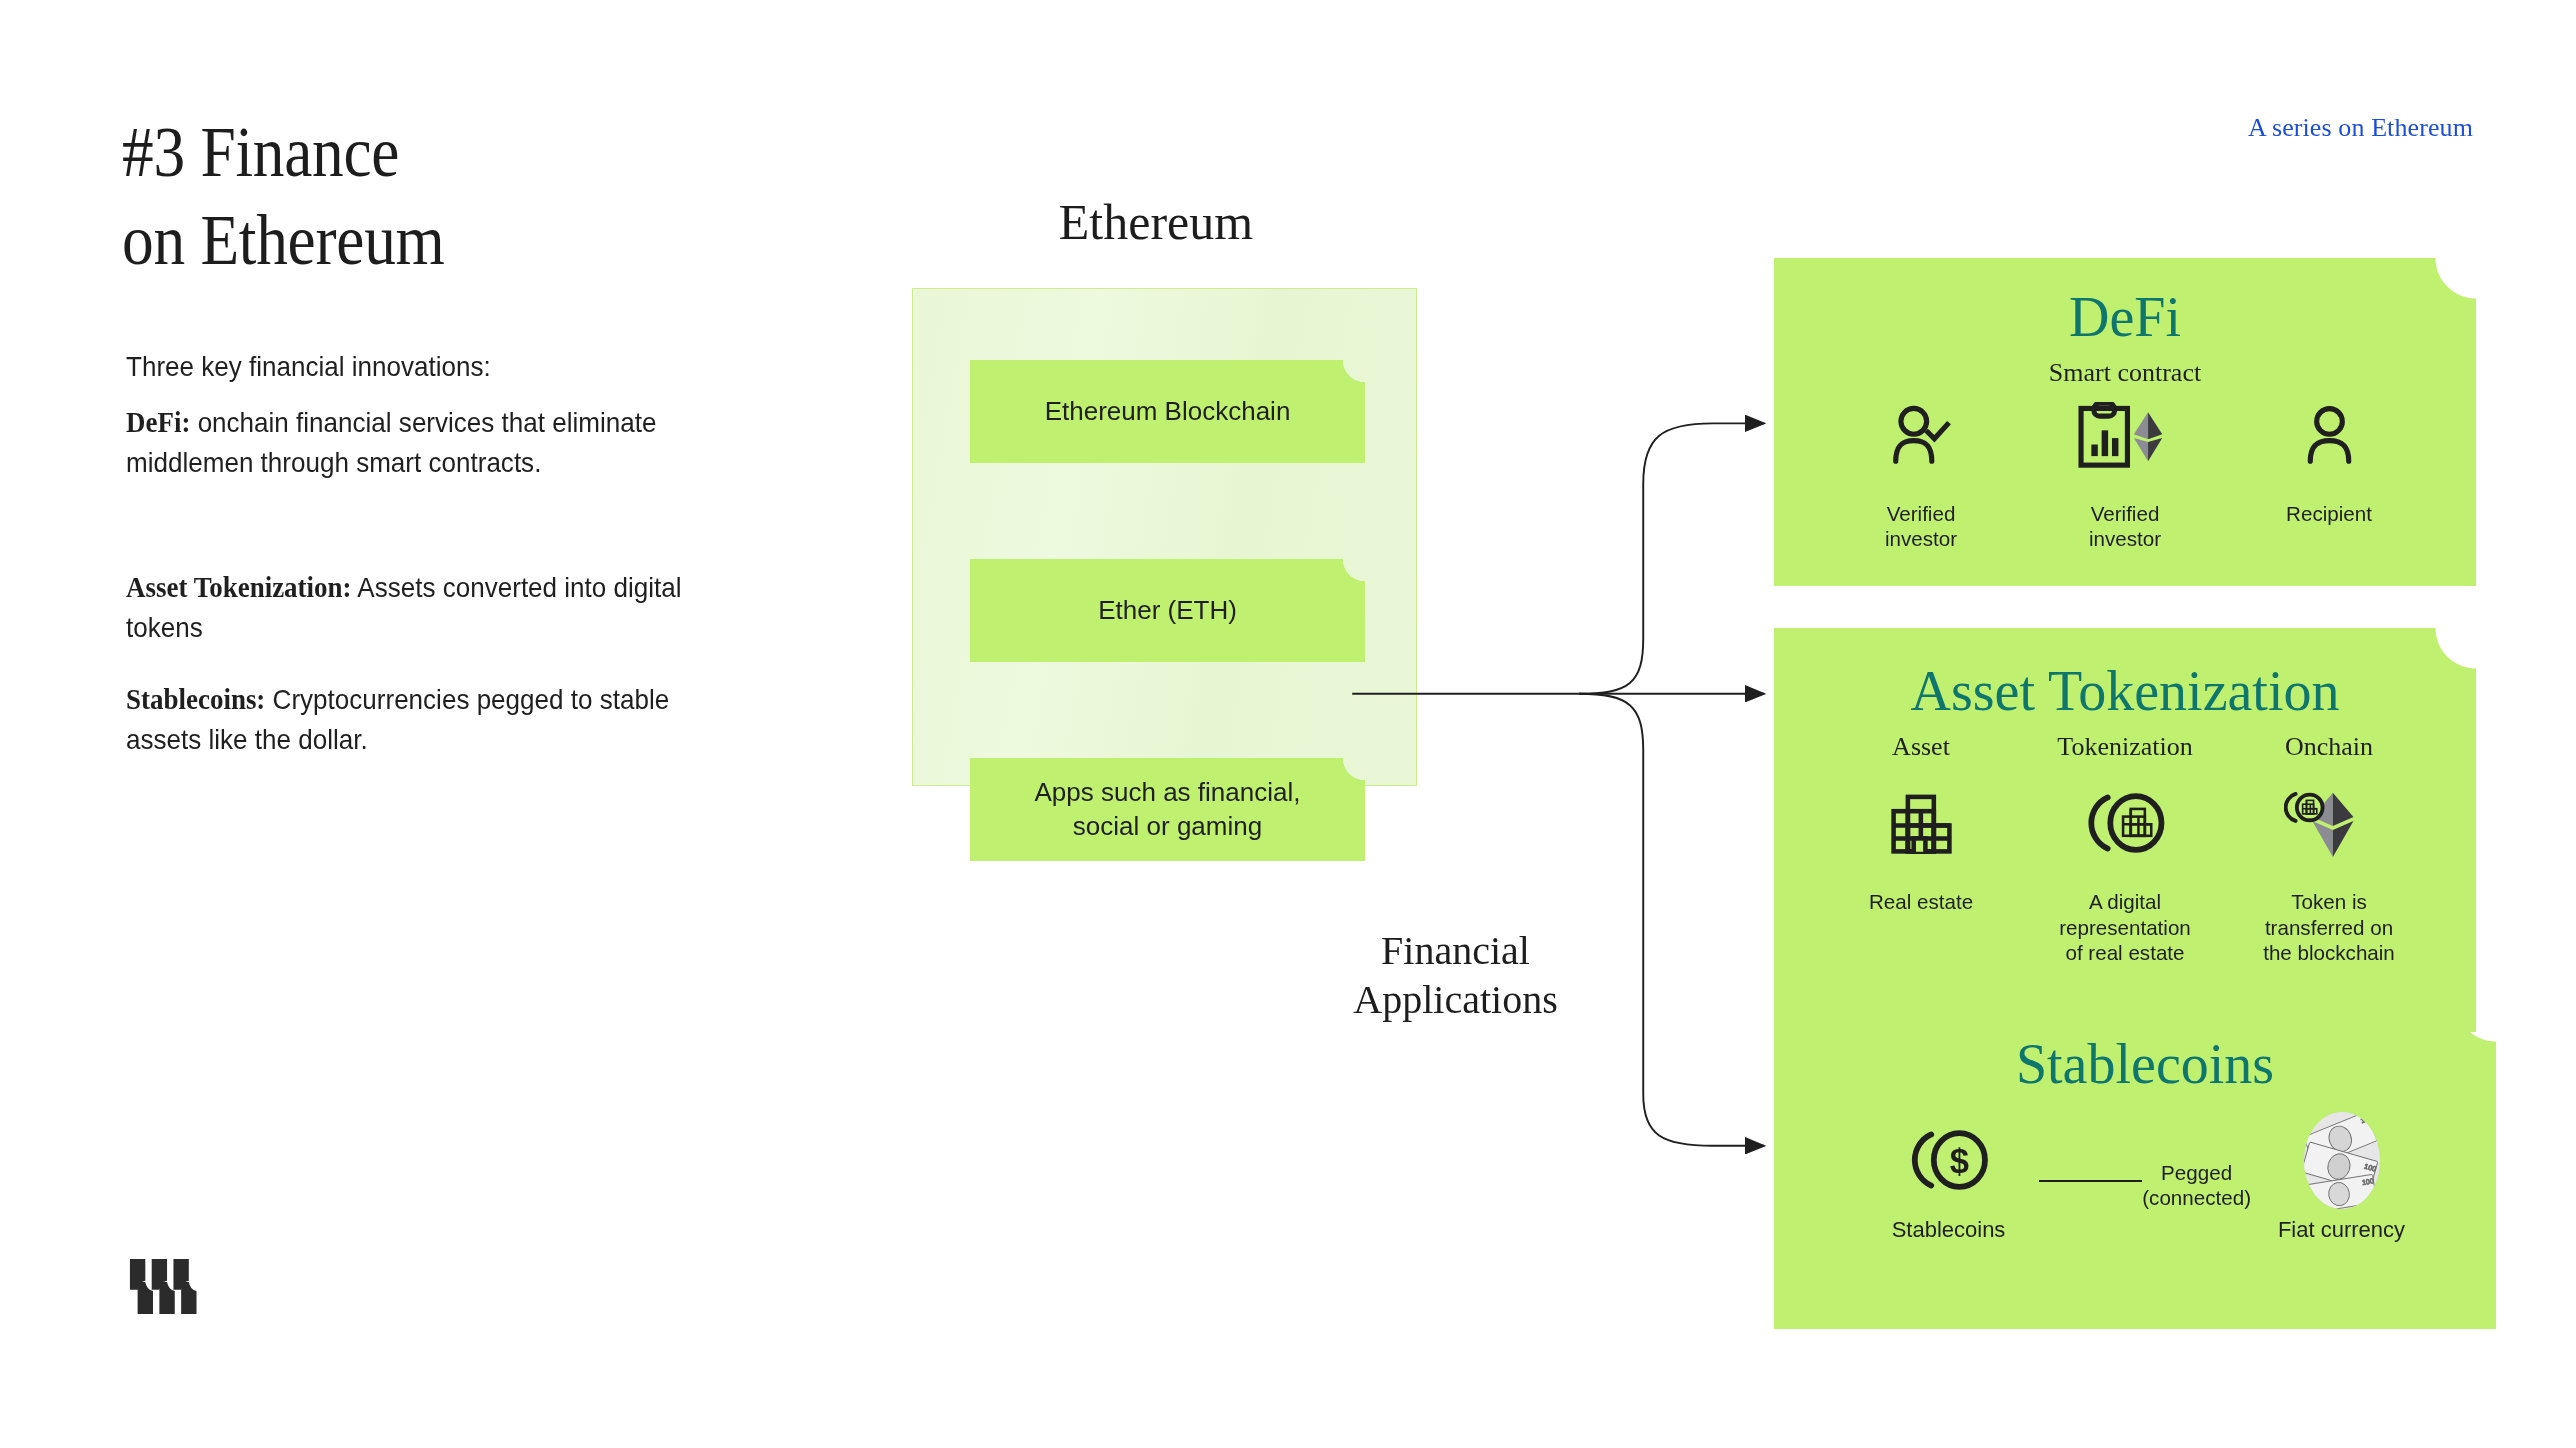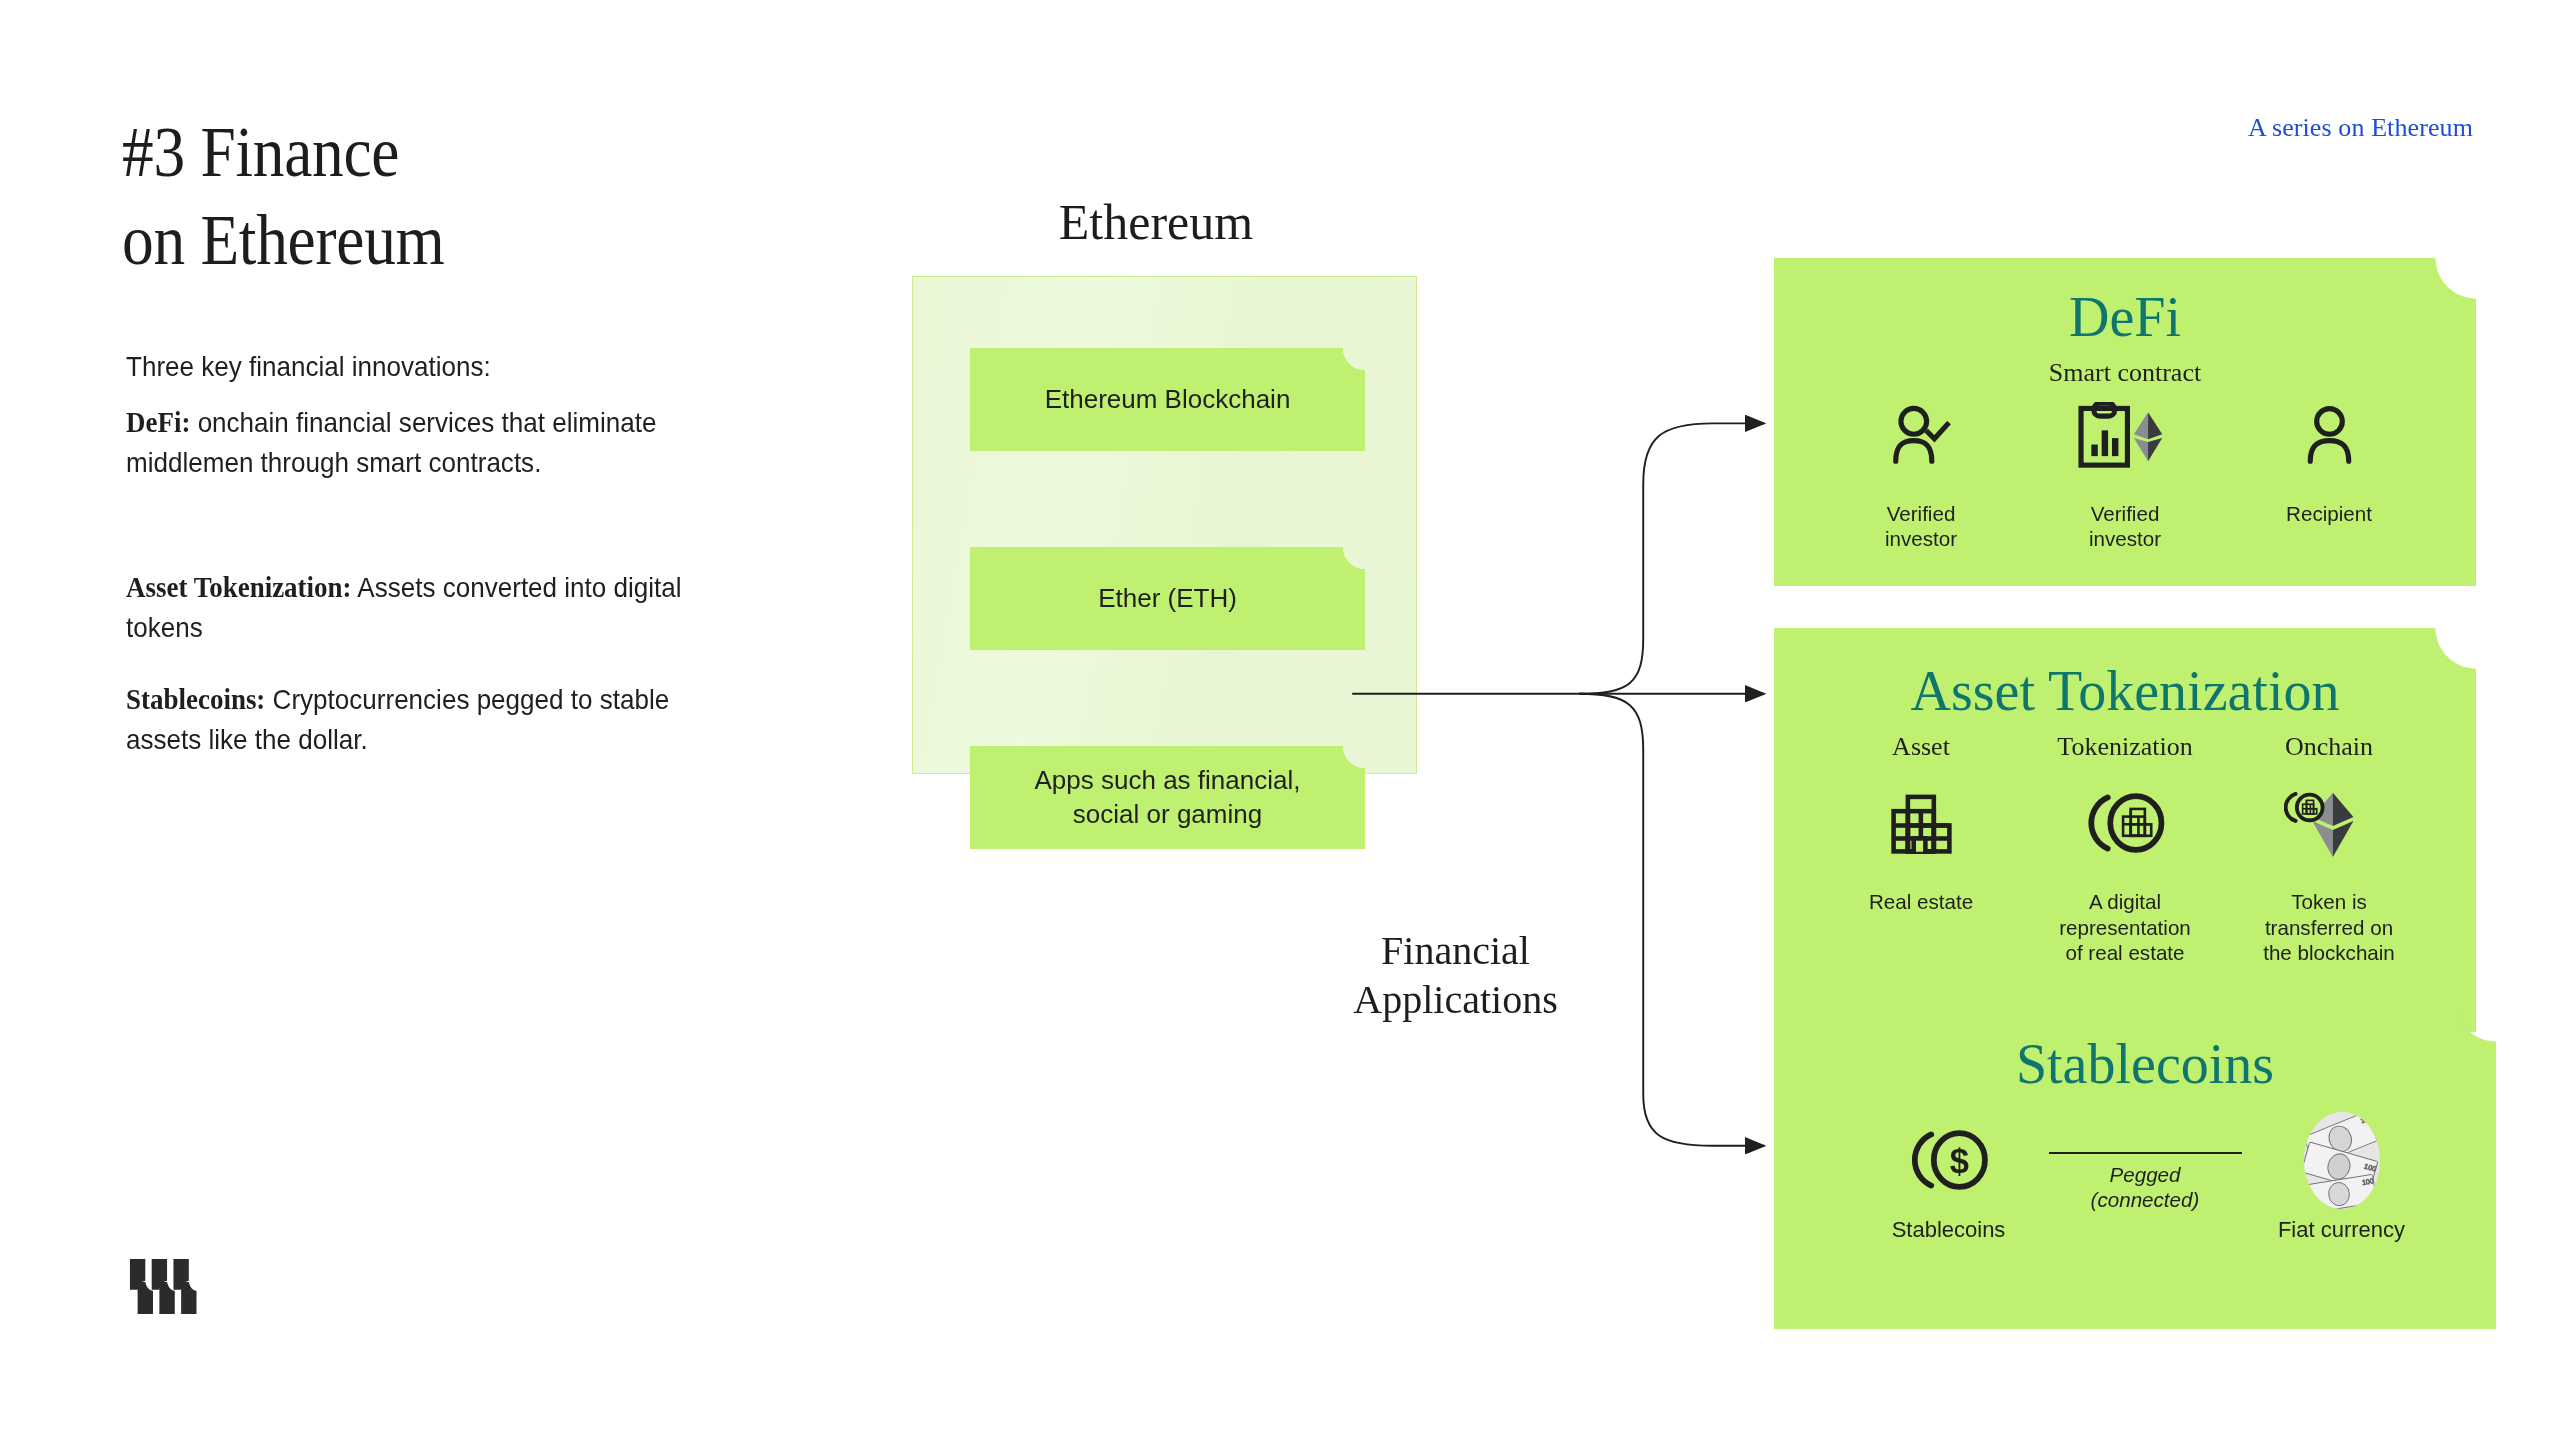--- a/index.html
+++ b/index.html
@@ -90,21 +90,21 @@
     top: 193px;
     width: 522px;
     text-align: center;
     font-family: "Liberation Serif", serif;
     font-size: 50px;
     color: #1d1d1d;
   }
   #eth-container {
     position: absolute;
     left: 912px;
-    top: 276px;
+    top: 288px;
     width: 505px;
     height: 498px;
     background: linear-gradient(100deg, #e9f7d6 0%, #edfade 32%, #e7f6d2 62%, #e9f7d7 100%);
     border: 1.3px solid #cdeb8f;
     box-sizing: border-box;
   }
   .eth-card {
     position: absolute;
     left: 57px;
     width: 395px;
@@ -223,24 +223,23 @@
   }
   .stable-item {
     width: 167px;
     display: flex;
     flex-direction: column;
     align-items: center;
   }
   .stable-mid {
     width: 212px;
     display: flex;
-    flex-direction: column;
+    flex-direction: row;
     align-items: center;
     padding-top: 30px;
-    font-style: italic;
   }
   .peg-line {
     width: 193px;
     height: 1.9px;
     background: #1f1f1f;
   }
   .peg-text {
     font-size: 20.6px;
     line-height: 1.22;
     text-align: center;

